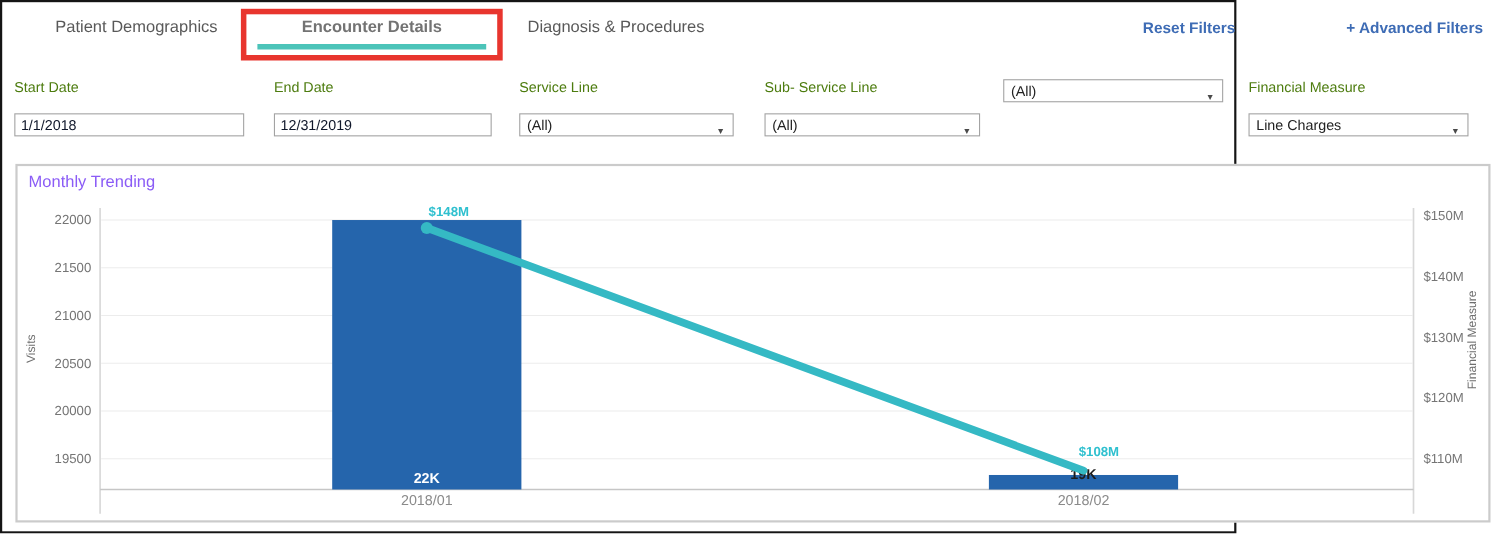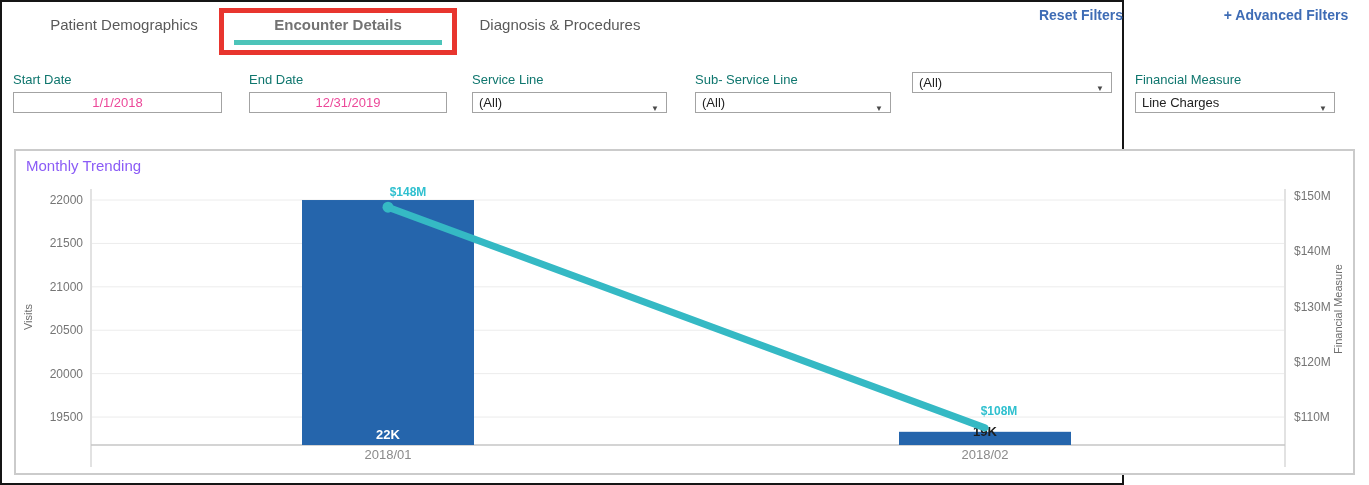--- a/index.html
+++ b/index.html
@@ -6,28 +6,28 @@
   html,body { width:1369px; height:485px; }
   body { font-family:"Liberation Sans", sans-serif; background:#fff; overflow:hidden; }
   .screen { position:relative; width:1124px; height:485px; background:#fff; border:2px solid #151515; }
 
   
   .tab { position:absolute; top:14px; text-align:center; font-size:15px; color:#595959; cursor:pointer; }
   .tab.active { color:#737373; font-weight:bold; }
   .tab-underline { width:208px; height:5px; background:#4cc4b9; margin:7px auto 0; }
   .red-box { position:absolute; left:217px; top:6px; width:238px; height:47px;
              border:5px solid #e8352e; pointer-events:none; z-index:5; }
-  .hlink { position:absolute; top:5px; font-size:14px; font-weight:bold; color:#3e6cb5; text-align:center; cursor:pointer; }
+  .hlink { position:absolute; top:15px; font-size:14px; font-weight:bold; color:#3e6cb5; text-align:center; cursor:pointer; }
 
   
   .filters { position:absolute; left:0; top:70px; width:1369px; height:62px; }
   .fgroup { position:absolute; top:0; }
-  .flabel { font-size:13px; color:#0f766e; margin-bottom:5px; }
+  .flabel { font-size:13px; color:#4d7c0f; margin-bottom:16px; }
   .ftext { width:100%; height:21px; border:1px solid #a3a3a3; font-family:"Liberation Sans",sans-serif;
-           font-size:13px; color:#ec4899; padding:0 5px; background:#fff;text-align:center; }
+           font-size:13px; color:#0f172a; padding:0 5px; background:#fff; }
   .fselect { position:relative; width:100%; height:21px; border:1px solid #a3a3a3; background:#fff;
              font-size:13px; color:#222; line-height:19px; padding:0 8px 0 6px; cursor:pointer;
              white-space:nowrap; overflow:hidden; }
   .caret { position:absolute; right:7px; top:6px; font-size:8px; color:#4a4a4a; pointer-events:none; }
 
   
   .panel { position:absolute; left:12px; top:147px; width:1341px; height:326px;
            border:2px solid #cbcbcb; background:#fff; }
   .panel-title { position:absolute; left:10px; top:6px; font-size:15px; color:#8b5cf6; z-index:2; }
   svg text { font-family:"Liberation Sans", sans-serif; }

